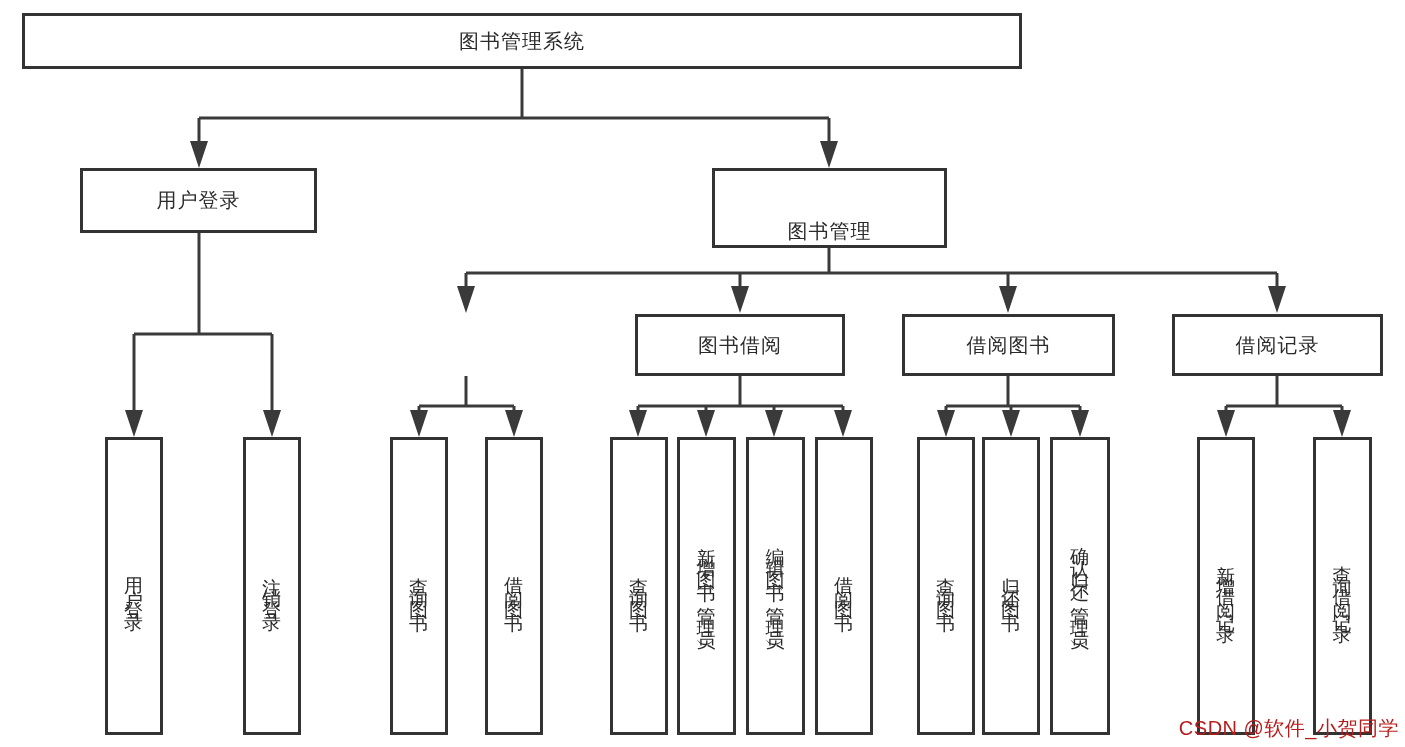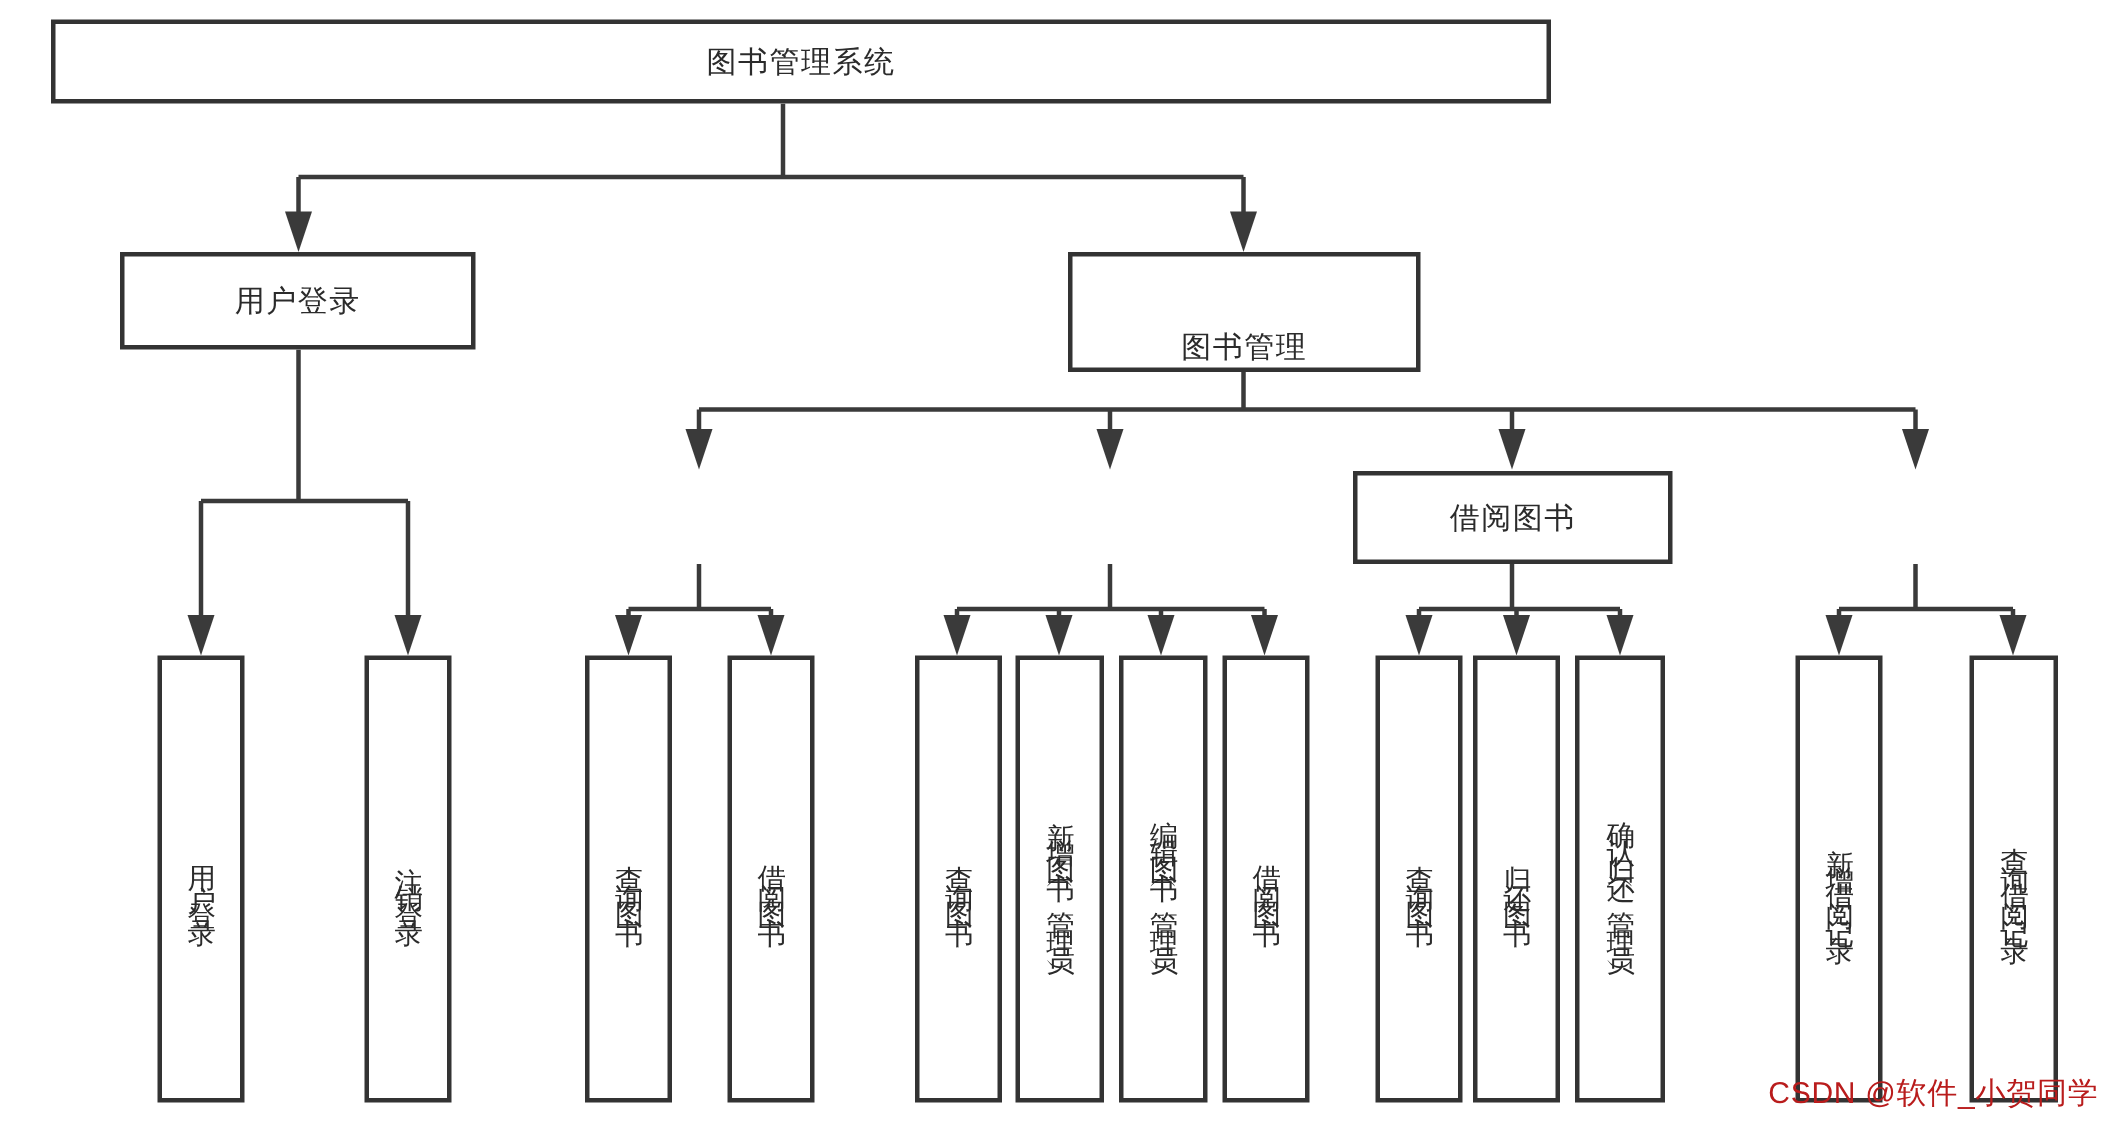--- a/index.html
+++ b/index.html
@@ -22,21 +22,21 @@
   }
   .h{font-size:20px;letter-spacing:1px;}
   .leaf{font-size:19px;}
   .leaf .vtxt{
     writing-mode:vertical-rl;
     text-orientation:mixed;
     letter-spacing:12px;
     line-height:1;
   }
   
-  .b-root{left:22px;top:13px;width:1000px;height:56px;margin-left:12px;}
+  .b-root{left:22px;top:13px;width:1000px;height:56px;}
   .b-l2a{left:80px;top:168px;width:237px;height:65px;}
   .b-l2b{left:712px;top:168px;width:235px;height:80px;align-items:flex-end;}
   .b-m1{left:361px;top:314px;width:210px;height:62px;}
   .b-m2{left:635px;top:314px;width:210px;height:62px;}
   .b-m3{left:902px;top:314px;width:213px;height:62px;}
   .b-m4{left:1172px;top:314px;width:211px;height:62px;}
   .b-f1{left:105px;top:437px;width:58px;height:298px;}
   .b-f2{left:243px;top:437px;width:58px;height:298px;}
   .b-f3{left:390px;top:437px;width:58px;height:298px;}
   .b-f4{left:485px;top:437px;width:58px;height:298px;}
@@ -122,22 +122,28 @@
     <span>图书管理系统</span>
   </div>
 
   <div class="box h b-l2a">
     <span>用户登录</span>
   </div>
   <div class="box h b-l2b">
     <span>图书管理</span>
   </div>
 
+  <div class="box h b-m2">
+    <span>图书借阅</span>
+  </div>
   <div class="box h b-m3">
     <span>借阅图书</span>
+  </div>
+  <div class="box h b-m4">
+    <span>借阅记录</span>
   </div>
 
   <div class="box leaf b-f1">
     <span class="vtxt">用户登录</span>
   </div>
   <div class="box leaf b-f2">
     <span class="vtxt">注销登录</span>
   </div>
 
   <div class="box leaf b-f3">

